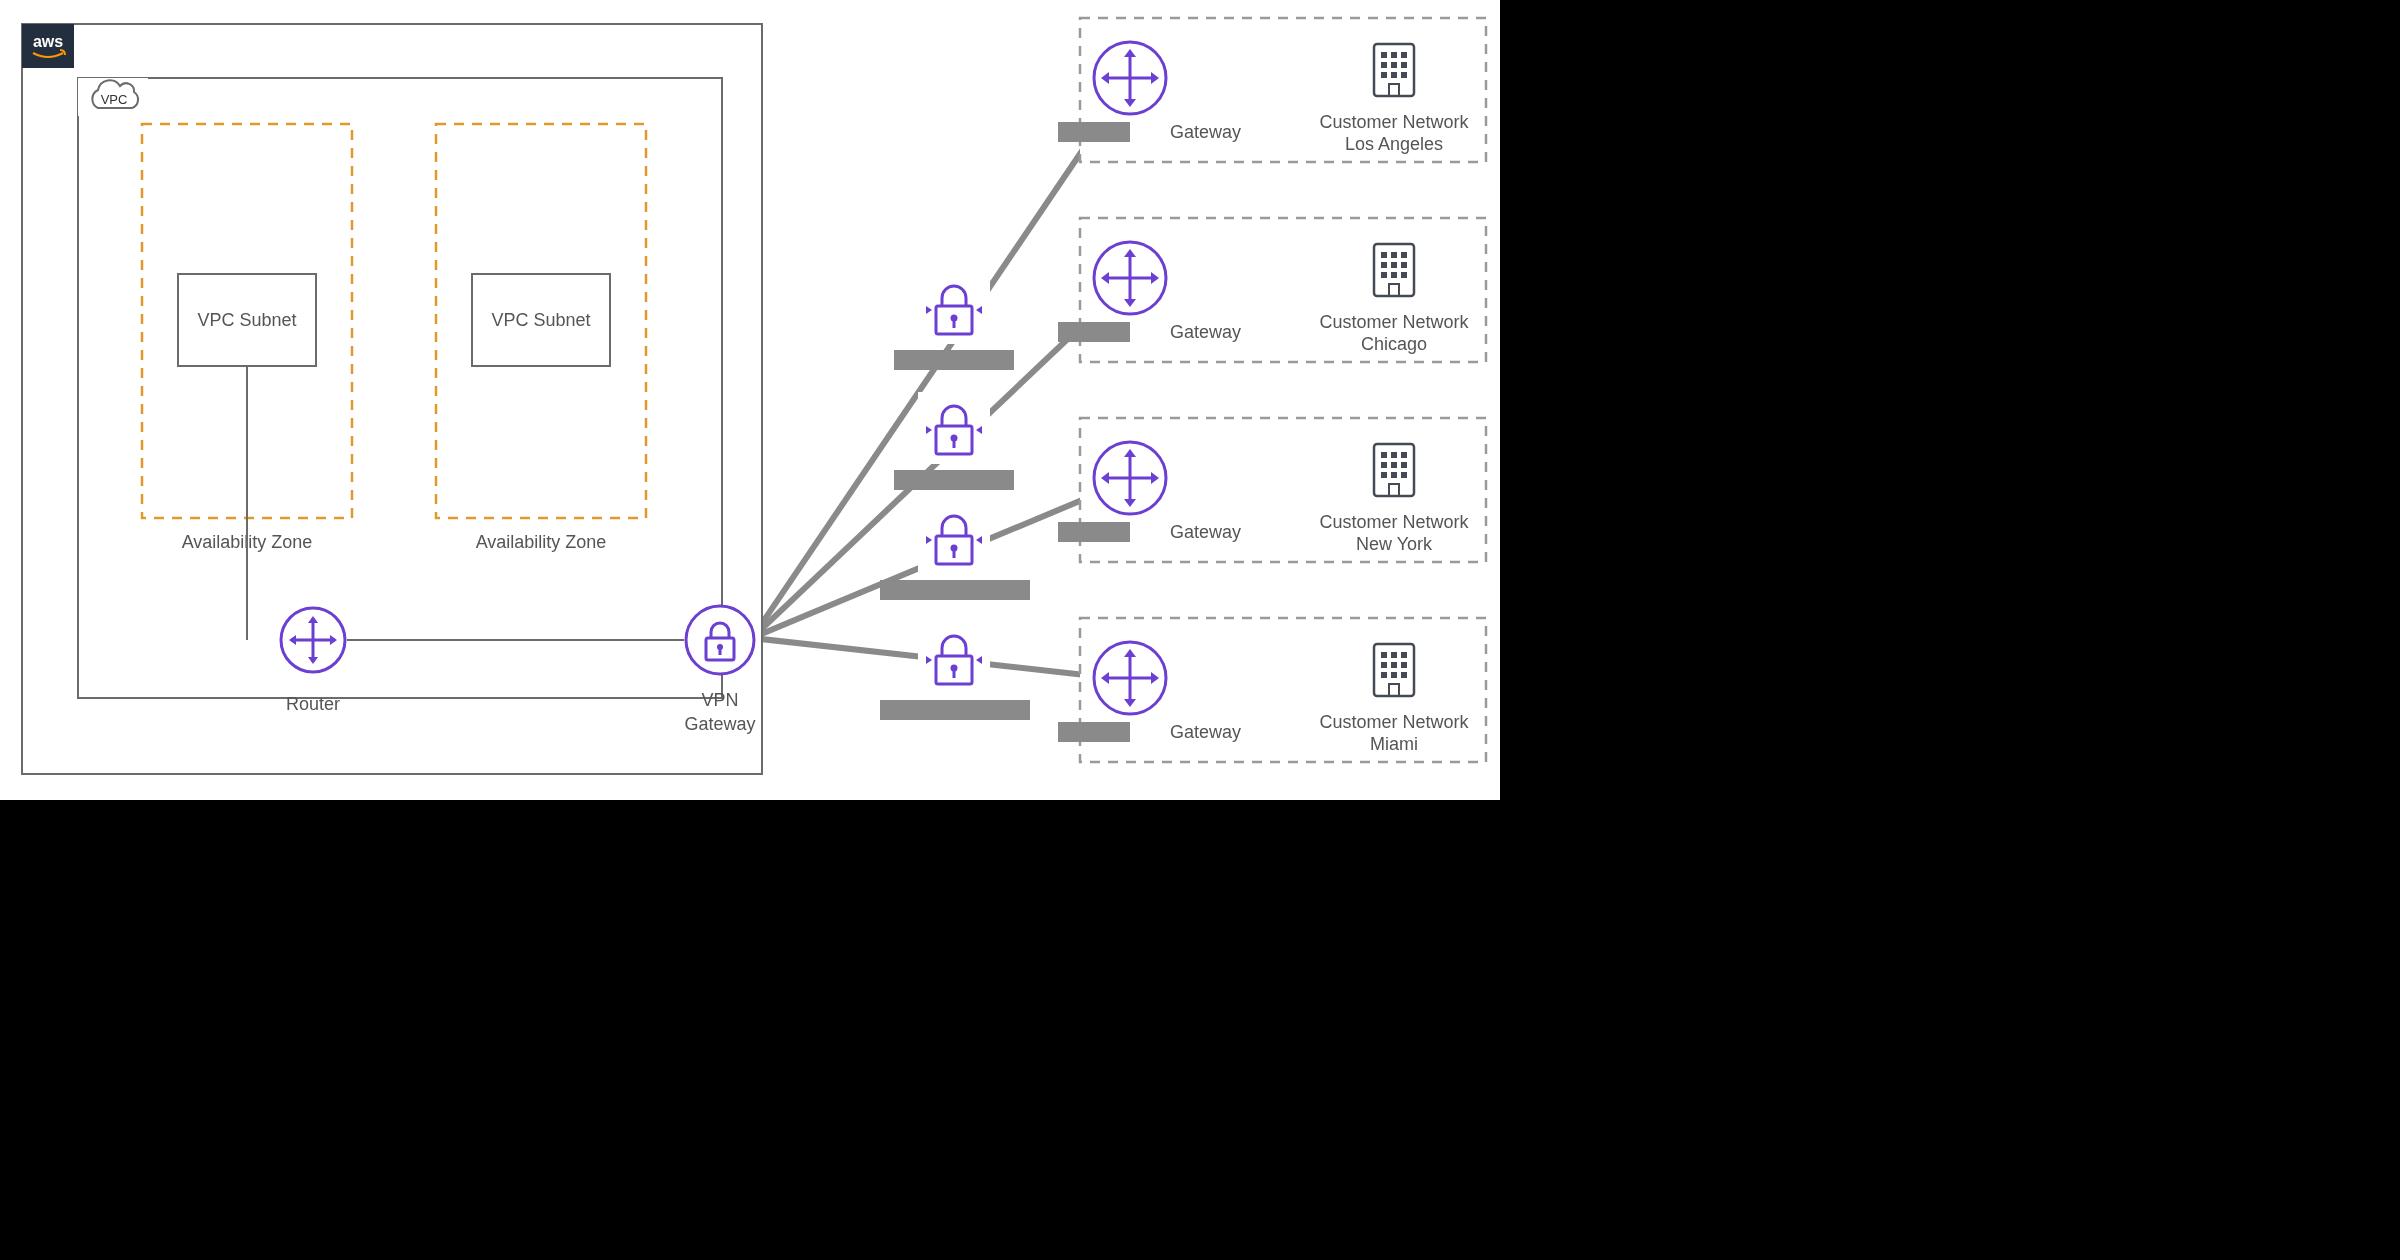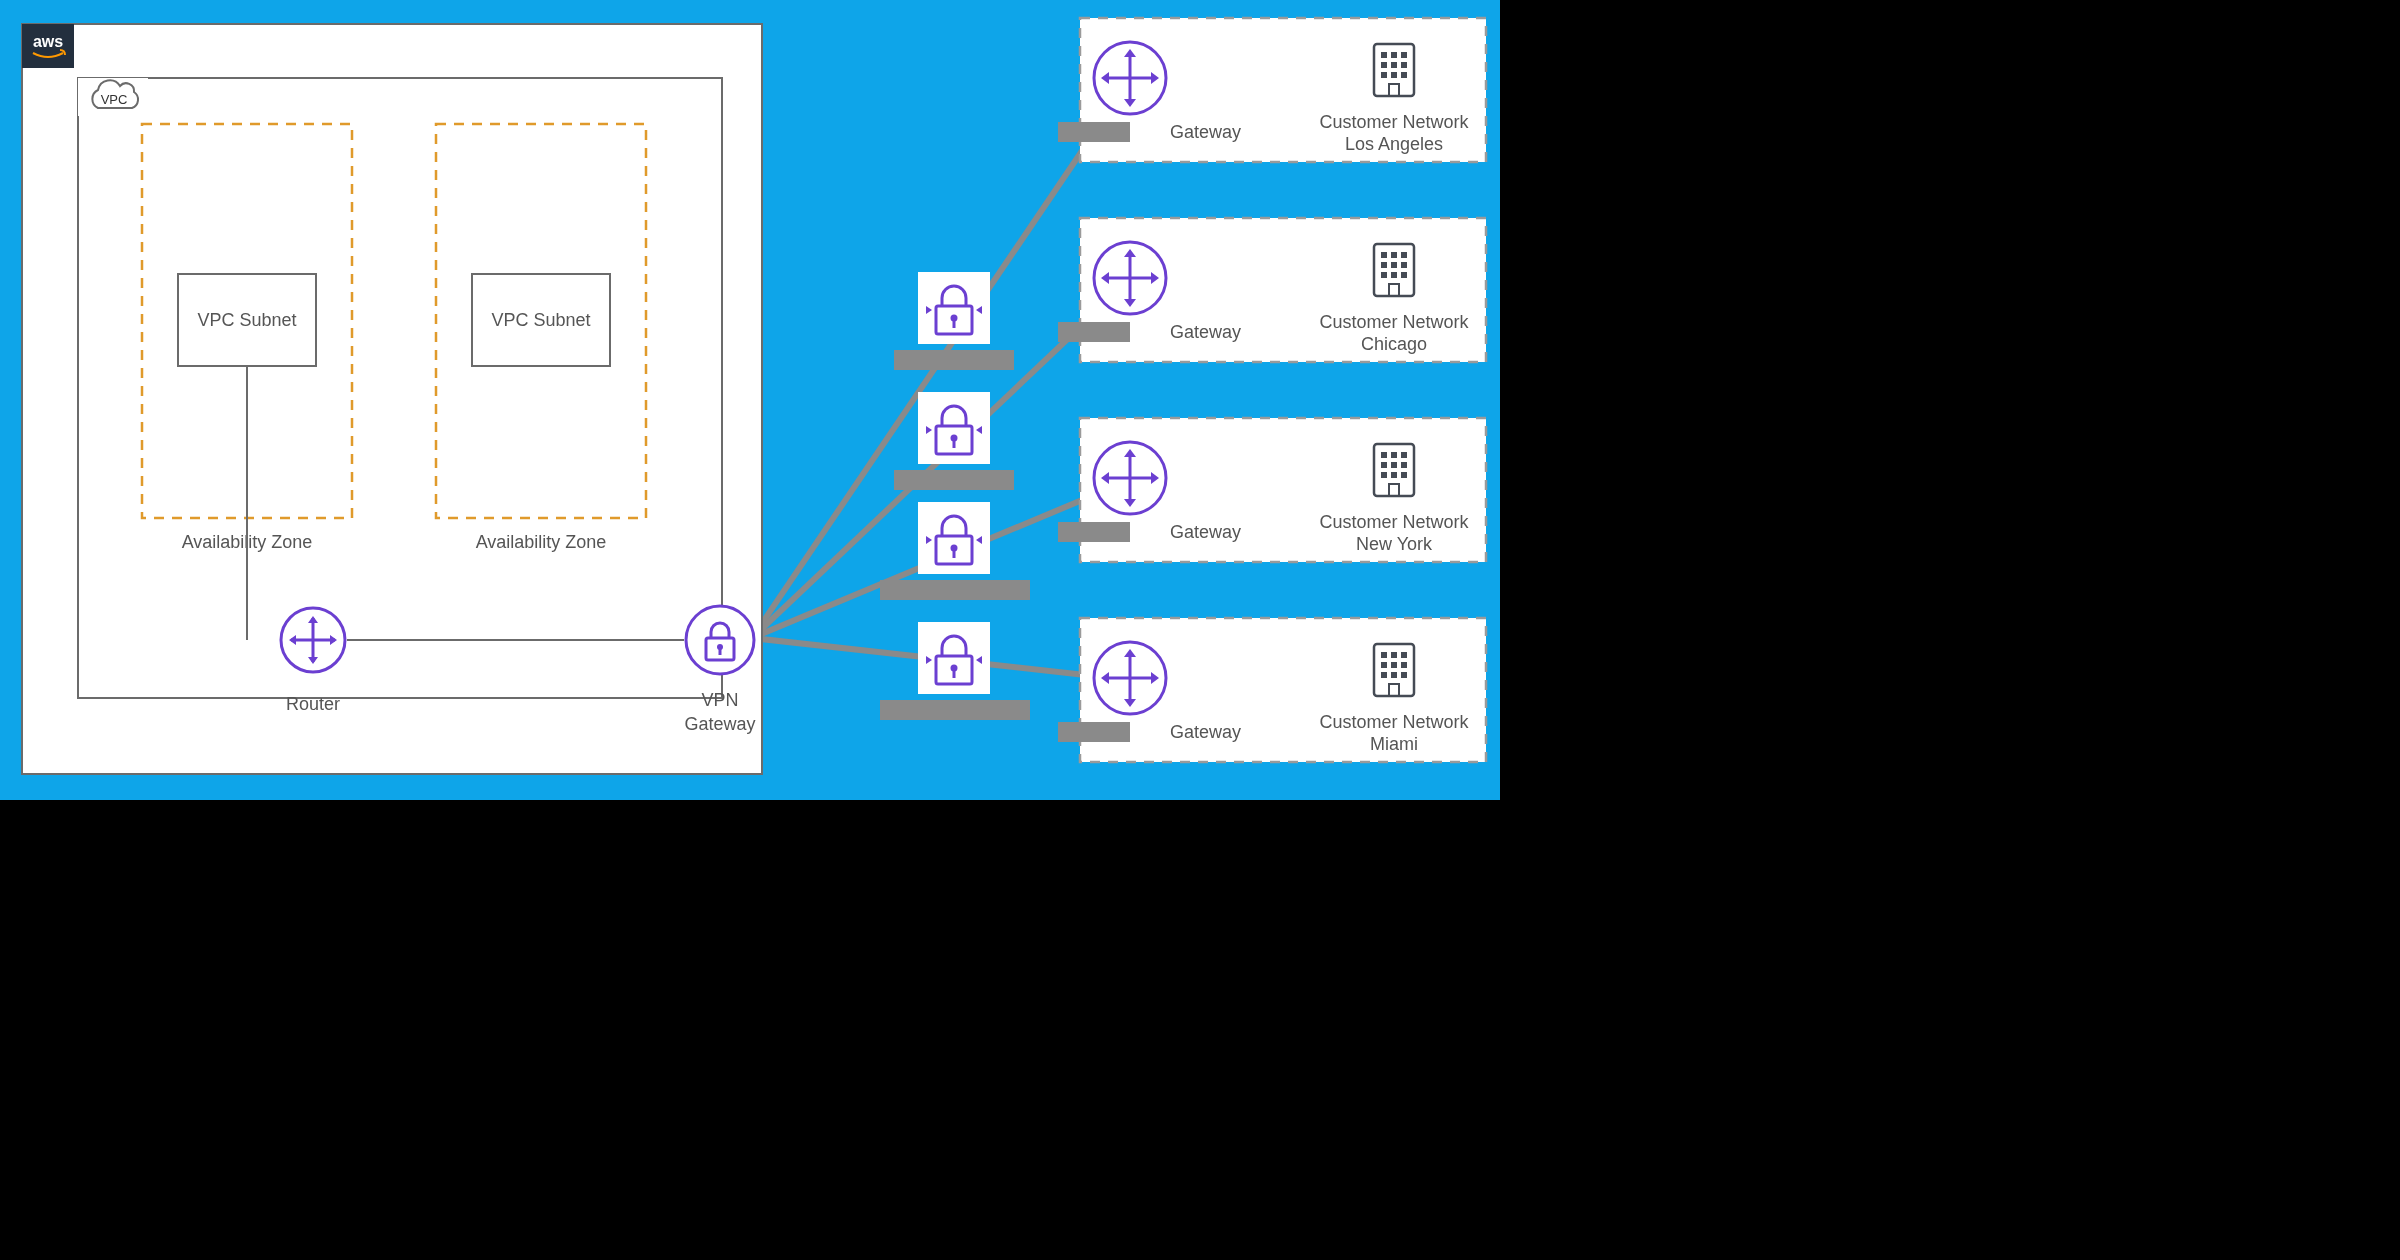--- a/index.html
+++ b/index.html
@@ -1,16 +1,16 @@
 <!DOCTYPE html>
 <html><head>
 <meta charset="utf-8">
 <style>
   html,body{margin:0;padding:0;background:#000;font-family:"Amazon Ember","Helvetica Neue",Arial,sans-serif;color:#4a4a4a}
-  .stage{position:relative;width:1500px;height:800px;background:#0ea5e9}
+  .stage{position:relative;width:1500px;height:800px;background:#ffffff}
   svg{position:absolute;inset:0}
   .box-label{font-size:18px;fill:#555}
   .small-label{font-size:18px;fill:#555}
   .connector{stroke:#8a8a8a;stroke-width:6;fill:none}
   .thin{stroke:#6b6b6b;stroke-width:2;fill:none}
   .aws-badge{fill:#232f3e}
   .dashed{stroke:#e09a2b;stroke-width:2.5;stroke-dasharray:10 8;fill:#fff}
   .gray-dashed{stroke:#9a9a9a;stroke-width:2.5;stroke-dasharray:10 8;fill:#fff}
   .solid{stroke:#6b6b6b;stroke-width:2;fill:#fff}
   .solid-nf{stroke:#6b6b6b;stroke-width:2;fill:none}

